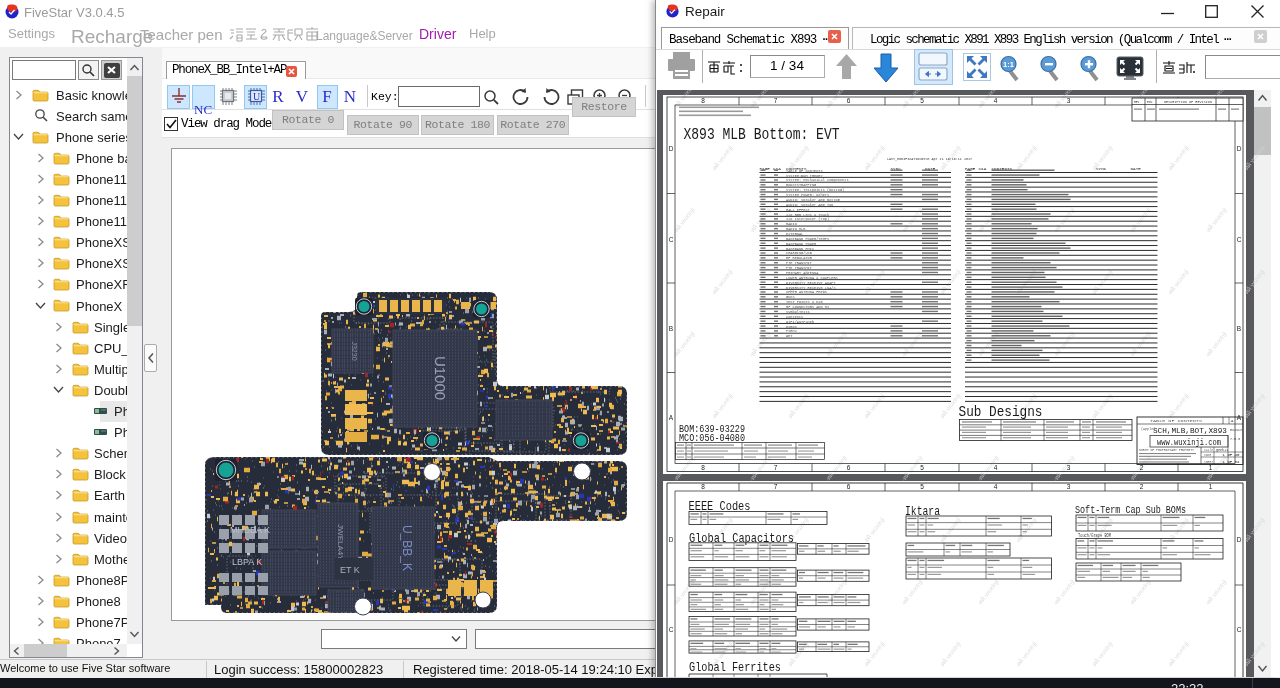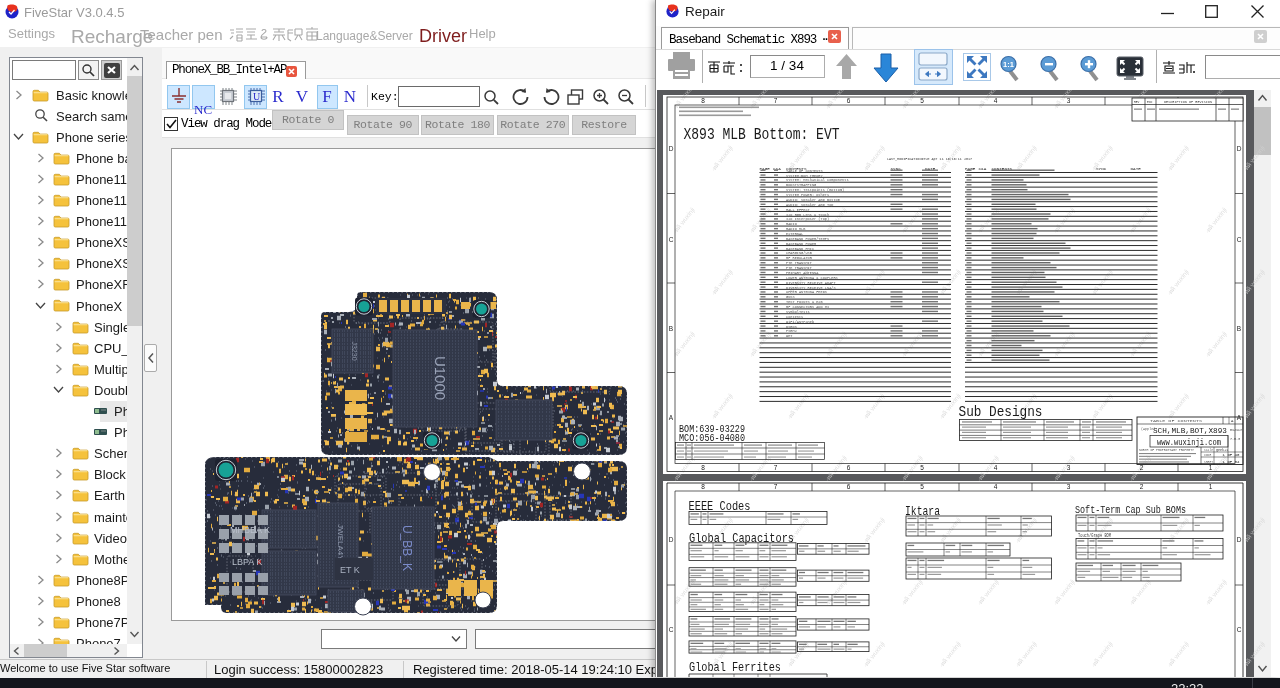--- a/index.html
+++ b/index.html
@@ -17,21 +17,21 @@
       <div class="abs" style="left:0;top:0;width:1280px;height:47px;background:#fff"></div>
       <svg class="abs" style="left:4px;top:3px" width="16" height="16" viewBox="0 0 16 16">
 <circle cx="8" cy="9" r="6.5" fill="#1f23c8"></circle>
         <path d="M3.5 2.5 C6 1 11 1 13 3.5 C14 5.5 13 8 11.5 8.5 C8 9.5 5 8.5 4 7 C3 5.5 3 3.5 3.5 2.5 Z" fill="#e8321e"></path>
         <path d="M5 9 l2 2 3.5-4" stroke="#fff" stroke-width="1.2" fill="none"></path>
       </svg>
       <div class="abs" style="left:24px;top:5px;font-size:13px;color:#9b9b9b">FiveStar V3.0.4.5</div>
       <div class="abs" style="left:8px;top:26px;font-size:13px;color:#a9a9a9">Settings</div>
       <div class="abs" style="left:71px;top:26px;font-size:19px;color:#a9a9a9">Recharge</div>
       <div class="abs" style="left:140px;top:26px;font-size:15px;color:#a9a9a9">Teacher pen</div>
-      <div class="abs" style="left:419px;top:26px;font-size:18px;color:#7f1d1d">Driver</div>
+      <div class="abs" style="left:419px;top:26px;font-size:14px;color:#a21caf">Driver</div>
       <div class="abs" style="left:469px;top:26px;font-size:13px;color:#a9a9a9">Help</div>
       <svg class="abs" style="left:229px;top:26px" width="190" height="18" viewBox="0 0 190 18">
 <g stroke="#a9a9a9" stroke-width="1.1" fill="none">
 <path d="M1 4 h4 M2 7 h3 M1 13 l3 -3 M7 3 h7 M7 6 h7 M8 9 h5 M8 12 h5 M8 15 h5 M8 9 v6 M13 9 v6"></path>
 <path d="M17 3 h10 M18 6 h8 M18 9 h8 M17 13 h11 M22 9 v4"></path>
 <path d="M44 3 h12 M45 6 h10 M44 9 h12 M50 3 v3 M47 9 l-3 5 M53 9 l3 5 M50 9 v6"></path>
 <path d="M59 4 h5 M59 7 h5 M59 4 v9 l3 2 M66 3 h7 M66 3 v6 h7 M73 3 v6 M69 9 l-3 5 M70 9 l3 5"></path>
 <path d="M77 3 h12 M83 1 v2 M78 6 h10 M78 6 v8 M88 6 v8 M78 10 h10 M78 14 h10 M83 6 v8"></path>
 </g>
 <path d="M33 5 c0-2 4-2 4 0 c0 2 -5 3 -5 6 c0 3 6 3 6 0 M38 11 l-6 0" stroke="#a9a9a9" stroke-width="1.1" fill="none"></path>
@@ -350,21 +350,21 @@
       <div class="abs" style="left:645px;top:85px;width:1px;height:22px;background:#c8c8c8"></div>
       <div class="abs" style="left:164px;top:117px;width:14px;height:14px;background:#fff;border:1px solid #333"></div>
       <svg class="abs" style="left:166px;top:119px" width="11" height="10" viewBox="0 0 11 10">
         <path d="M1 5 L4 8.5 L10 1" stroke="#111" stroke-width="1.6" fill="none"></path>
       </svg>
       <div class="abs mono" style="left:181px;top:117px;font-size:12.5px;letter-spacing:-1.05px;color:#000;white-space:nowrap">View drag Mode</div>
       <div class="gbtn" style="left:272px;top:110px;width:72px">Rotate 0</div>
       <div class="gbtn" style="left:346.5px;top:114.5px;width:72.5px">Rotate 90</div>
       <div class="gbtn" style="left:421px;top:114.5px;width:73px">Rotate 180</div>
       <div class="gbtn" style="left:496.5px;top:114.5px;width:72.5px">Rotate 270</div>
-      <div class="gbtn" style="left:572px;top:115px;width:64px">Restore</div>
+      <div class="gbtn" style="left:572px;top:97px;width:64px">Restore</div>
       <div class="abs" style="left:170.5px;top:147.5px;width:700px;height:473.5px;background:#fff;border:1px solid #9a9a9a"></div>
       <div class="abs" style="left:321px;top:292px;width:306px;height:163px"><svg width="306" height="163" viewBox="0 0 306 163" xmlns="http://www.w3.org/2000/svg">
           <clipPath id="clip11">
             <path d="M40,0 H168 Q176,0 176,8 V88 Q176,94 182,94 H298 Q306,94 306,102 V155 Q306,163 298,163 H8 Q0,163 0,155 V24 Q0,20 4,20 H28 Q36,20 36,12 V4 Q36,0 40,0 Z"></path>
           </clipPath>
           <path d="M40,0 H168 Q176,0 176,8 V88 Q176,94 182,94 H298 Q306,94 306,102 V155 Q306,163 298,163 H8 Q0,163 0,155 V24 Q0,20 4,20 H28 Q36,20 36,12 V4 Q36,0 40,0 Z" fill="#272c3b"></path>
           <g clip-path="url(#clip11)">
             <path d="M139 91h1M188 31h1M194 97h1M183 126h1M202 75h1M234 65h1M144 159h1M96 3h1M216 3h1M235 68h1M75 98h1M148 94h1M61 154h1M34 83h1M73 114h1M129 147h1M298 21h1M229 12h1M29 23h1M12 4h1M215 129h1M36 42h1M212 75h1M10 98h1M152 100h1M79 3h1M217 154h1M251 19h1M85 35h1M216 93h1M209 33h1M79 116h1M191 148h1M243 153h1M275 159h1M164 128h1M107 14h1M105 69h1M159 110h1M21 88h1M281 130h1M104 146h1M161 18h1M279 102h1M275 52h1M41 15h1M30 135h1M30 93h1M215 103h1M141 124h1M120 70h1M267 147h1M300 131h1M238 132h1M275 9h1M288 108h1M163 64h1M196 114h1M34 39h1M198 3h1M118 152h1M144 28h1M166 97h1M179 103h1M230 64h1M109 26h1M136 109h1M249 23h1M191 59h1M192 3h1M193 61h1M109 55h1M256 125h1M113 17h1M174 132h1M68 107h1M279 72h1M273 41h1M226 60h1M55 15h1M129 116h1M234 85h1M121 55h1M107 2h1M4 19h1M144 119h1M96 33h1M144 83h1M168 133h1M260 79h1M267 147h1M267 68h1M12 68h1M49 135h1M33 64h1M200 3h1M217 78h1M64 100h1M92 55h1M62 119h1M95 45h1M221 54h1M56 66h1M11 160h1M125 13h1M234 133h1M80 31h1M199 18h1M63 55h1M78 88h1M237 23h1M176 113h1M29 141h1M167 11h1M52 121h1M279 92h1M230 79h1M256 139h1M188 71h1M183 122h1M266 158h1M39 88h1M1 40h1M8 29h1M273 132h1M15 6h1M95 81h1M274 32h1M199 50h1M293 45h1M292 126h1M25 37h1M38 112h1M301 6h1M20 126h1M242 39h1M296 9h1M186 99h1M73 25h1M240 11h1M296 8h1M301 2h1M272 24h1M199 10h1M282 30h1M285 35h1M239 36h1M143 51h1M263 34h1M128 9h1M48 152h1M7 53h1M138 139h1M116 143h1M247 158h1M239 43h1M37 80h1M118 54h1M215 37h1M62 125h1M95 148h1M38 147h1M92 117h1M23 7h1M272 92h1M144 100h1M85 135h1M245 111h1M1 89h1M270 112h1M211 131h1M190 67h1M226 113h1M82 45h1M87 141h1M54 18h1M174 45h1M84 38h1M17 11h1M205 2h1M127 131h1M201 101h1M165 110h1M110 122h1M201 132h1M192 73h1M86 147h1M4 82h1M230 18h1M248 12h1M46 103h1M15 10h1M47 76h1M265 21h1M243 83h1M105 84h1M139 87h1M74 18h1M243 25h1M55 55h1M291 36h1M37 30h1M10 111h1M296 91h1M97 102h1M177 8h1M219 141h1M62 13h1M130 133h1M88 141h1M139 151h1M137 11h1M126 22h1M33 107h1M274 15h1M111 76h1M296 158h1M190 120h1M203 157h1M237 20h1M48 61h1M28 83h1M296 86h1M90 101h1M80 19h1M131 78h1M51 63h1M218 6h1M161 119h1M112 97h1M83 129h1M122 37h1M305 80h1M191 90h1M251 78h1M229 62h1M207 130h1M255 155h1M256 21h1M145 6h1M244 83h1M106 27h1M119 93h1M110 95h1M213 39h1M79 11h1M116 116h1M298 147h1M230 17h1M108 27h1M102 25h1M234 95h1M300 19h1M7 87h1M41 79h1M80 10h1" stroke="#5c6375" stroke-width="1"></path>
             <path d="M138 139h1M20 7h1M72 48h1M125 90h1M216 52h1M1 35h1M129 92h1M238 44h1M231 20h1M36 69h1M93 143h1M196 17h1M101 49h1M57 26h1M250 41h1M184 69h1M24 35h1M136 11h1M87 86h1M214 156h1M183 13h1M223 52h1M108 111h1M266 68h1M202 62h1M8 155h1M284 81h1M100 108h1M194 130h1M281 35h1M152 136h1M139 13h1M42 74h1M235 44h1M243 159h1M196 60h1M164 7h1M289 82h1M121 129h1M119 74h1M100 159h1M282 21h1M81 117h1M149 6h1M103 128h1M160 93h1M126 19h1M185 5h1M38 16h1M83 77h1M189 150h1M214 158h1M87 118h1M127 86h1M187 139h1M272 32h1M271 23h1M166 114h1M123 111h1M278 157h1M154 111h1M245 79h1M276 78h1M57 34h1M302 150h1M132 98h1M194 8h1M51 84h1M212 125h1M124 117h1M243 50h1M67 66h1M123 9h1M183 123h1M91 3h1M288 13h1M132 78h1M277 24h1M128 20h1M224 39h1M181 103h1M279 142h1M130 101h1M69 46h1M279 27h1M227 136h1M130 43h1M92 126h1M233 54h1M121 63h1M269 46h1M68 10h1M167 128h1M103 45h1M279 41h1M302 61h1M90 157h1M198 126h1M278 122h1M179 147h1M57 46h1M236 16h1M122 36h1M243 126h1M201 39h1M82 87h1M175 30h1M251 137h1M166 82h1M29 134h1M21 13h1M228 127h1M172 75h1M170 15h1M29 24h1M41 102h1M181 16h1M283 23h1M98 128h1M202 99h1M252 99h1M157 93h1M288 102h1M184 21h1M89 145h1M232 59h1M57 89h1M245 4h1M118 93h1M103 22h1M239 117h1M124 81h1M252 20h1M159 69h1M269 142h1M212 86h1M167 107h1M129 131h1M198 69h1M276 17h1M44 112h1M268 161h1M163 39h1M71 49h1M204 75h1M27 47h1M10 128h1M280 95h1M283 81h1M99 79h1M54 127h1M266 30h1M154 117h1M53 42h1M231 98h1M170 77h1M233 119h1M91 20h1M128 15h1M76 129h1M150 102h1M111 45h1M67 18h1M43 40h1M73 8h1M157 22h1M164 73h1M118 140h1M67 8h1M228 79h1M202 12h1M171 58h1M291 141h1M203 40h1M227 147h1M10 115h1M166 100h1M117 147h1M95 59h1M47 32h1M81 18h1M121 26h1M77 53h1M280 120h1M236 78h1M209 31h1M300 104h1M190 135h1M90 106h1M144 113h1M304 141h1M88 119h1M261 29h1M269 71h1M148 162h1M302 67h1M58 48h1M15 139h1M20 76h1M253 125h1M8 94h1M182 44h1M41 50h1M55 18h1M114 30h1M30 154h1M7 29h1M132 156h1M153 127h1M289 53h1M237 86h1M144 90h1M241 24h1M240 80h1M23 81h1M235 89h1M201 35h1M190 50h1M86 23h1M128 80h1M61 68h1M5 99h1M119 46h1M204 56h1M204 26h1M147 106h1M214 162h1M65 61h1M158 16h1M288 145h1M163 19h1M93 83h1M127 10h1M180 28h1M141 138h1M247 82h1M294 68h1M71 129h1M224 116h1M196 137h1M119 49h1M303 91h1M174 82h1M183 36h1M198 55h1M16 136h1M123 37h1M125 157h1M210 59h1M18 31h1M158 122h1M198 61h1M88 110h1M101 52h1M241 104h1M230 94h1M208 159h1M98 119h1M204 89h1M291 91h1M30 53h1M33 121h1M236 53h1M215 65h1M108 67h1M277 12h1M119 20h1M246 17h1M225 56h1" stroke="#6a7183" stroke-width="1"></path>
             <path d="M57 83h1M93 16h1M294 106h1M199 101h1M135 137h1M157 6h1M119 155h1M243 30h1M58 83h1M1 140h1M58 161h1M66 43h1M24 35h1M190 21h1M49 102h1M90 29h1M171 138h1M299 107h1M160 153h1M24 89h1M15 152h1M263 93h1M186 14h1M222 64h1M256 14h1M45 99h1M53 147h1M269 63h1M117 85h1M97 136h1M86 99h1M198 92h1M137 102h1M84 57h1M28 151h1M168 106h1M220 133h1M131 7h1M144 162h1M289 80h1M27 37h1M171 135h1M195 85h1M79 109h1M64 138h1M158 65h1M60 38h1M189 18h1M178 138h1M77 33h1M268 5h1M165 140h1M195 86h1M12 90h1M177 23h1M56 74h1M114 149h1M99 15h1M174 32h1M86 20h1M41 54h1M4 58h1M299 5h1M77 147h1M165 68h1M174 161h1M136 105h1M288 69h1M122 51h1M88 106h1M284 108h1M229 9h1M15 17h1M185 20h1M184 104h1M129 126h1M154 51h1M186 118h1M59 41h1M245 73h1M113 106h1M100 89h1M252 31h1M25 14h1M95 148h1M26 50h1M112 20h1M135 97h1M140 37h1M253 5h1M165 136h1M174 157h1M257 69h1M274 15h1M200 17h1M205 80h1M246 13h1M279 67h1M254 144h1M196 85h1M99 64h1M67 39h1M278 152h1M279 56h1M245 63h1M243 116h1M45 147h1M41 120h1M26 44h1M161 144h1M143 155h1M241 68h1M97 66h1M94 76h1M261 137h1M192 152h1M148 149h1M6 66h1M168 58h1M301 84h1M216 152h1M142 21h1M42 147h1M139 66h1M43 123h1M277 100h1M126 6h1M174 54h1M144 67h1M276 86h1M98 10h1M39 73h1M268 162h1M295 108h1M268 34h1M274 4h1M218 23h1M56 39h1M91 45h1M160 20h1M204 46h1M135 86h1M277 2h1M88 41h1M76 46h1M158 82h1M209 85h1M35 71h1M135 125h1M166 138h1M153 7h1M23 147h1M196 94h1M130 113h1M225 127h1M152 106h1M152 107h1M143 113h1M45 74h1M296 110h1M112 55h1M67 27h1M173 148h1M147 65h1M159 120h1M120 150h1M100 125h1M204 50h1M96 69h1M212 84h1M80 118h1M32 61h1M146 42h1M84 62h1M249 144h1M236 102h1M79 36h1M2 89h1M234 14h1M96 116h1M252 27h1M113 47h1M204 81h1M302 133h1M95 138h1M17 42h1M219 42h1M257 134h1M39 62h1M193 65h1M302 9h1M124 147h1M95 130h1M87 64h1M125 24h1M119 113h1M99 4h1M62 90h1M170 36h1M303 72h1M20 60h1M82 40h1M151 51h1M286 79h1M125 146h1M99 118h1M226 35h1M278 10h1M188 144h1M192 82h1M282 21h1M211 74h1M143 136h1M71 98h1M14 149h1M192 73h1M225 51h1M35 31h1M21 141h1M61 46h1M275 13h1M64 102h1M116 132h1M56 22h1M36 153h1M303 112h1M287 57h1M290 14h1M102 95h1M291 48h1M250 138h1M6 6h1M133 38h1M305 107h1M284 84h1M2 155h1M34 67h1M22 39h1M108 41h1M189 156h1M35 49h1M101 80h1M121 49h1M148 38h1M256 35h1M261 35h1M195 5h1M53 14h1M215 65h1M284 33h1M283 80h1M116 130h1M153 25h1M67 33h1M211 60h1M246 99h1M204 47h1M10 129h1M47 64h1M261 99h1M244 27h1M215 96h1" stroke="#7c8496" stroke-width="1"></path>
@@ -590,20 +590,21 @@
         <path d="M0.5 0.5 L12.5 12.5 M12.5 0.5 L0.5 12.5" stroke="#222" stroke-width="1.3"></path>
       </svg>
       <div class="abs" style="left:0;top:26px;width:625px;height:24px;background:#fbfbfb;border-bottom:1px solid #d9d9d9"></div>
       <div class="abs" style="left:4.5px;top:27px;width:188px;height:22px;background:#fff;border:1px solid #9a9a9a;border-bottom:none"></div>
       <div class="abs mono" style="left:13px;top:31px;font-size:12.5px;letter-spacing:-1.1px;color:#000;white-space:nowrap">Baseband Schematic X893 ⋯</div>
       <div class="abs" style="left:172px;top:29.5px;width:13px;height:13px;background:#e8604c;border-radius:2px"></div>
       <svg class="abs" style="left:175px;top:32.5px" width="7" height="7" viewBox="0 0 7 7">
         <path d="M1 1 L6 6 M6 1 L1 6" stroke="#fff" stroke-width="1.6"></path>
       </svg>
       <div class="abs" style="left:196px;top:27px;width:429px;height:22px;background:#fdfdfd;border:1px solid #b8b8b8;border-bottom:none"></div>
+      <div class="abs mono" style="left:214px;top:31px;font-size:12.5px;letter-spacing:-1.6px;color:#000;white-space:nowrap;width:380px;overflow:hidden">Logic schematic X891 X893 English version (Qualcomm / Intel ⋯</div>
       <div class="abs" style="left:598px;top:29.5px;width:13px;height:13px;background:#cfcfcf;border-radius:2px"></div>
       <svg class="abs" style="left:601px;top:32.5px" width="7" height="7" viewBox="0 0 7 7">
         <path d="M1 1 L6 6 M6 1 L1 6" stroke="#fff" stroke-width="1.6"></path>
       </svg>
       <svg class="abs" style="left:10px;top:51px" width="33" height="30" viewBox="0 0 33 30">
 <g fill="#a0a0a0">
           <rect x="7" y="1" width="17" height="7"></rect>
           <rect x="2" y="8" width="27" height="12" rx="1"></rect>
           <rect x="7" y="17" width="17" height="11"></rect>
         </g>

